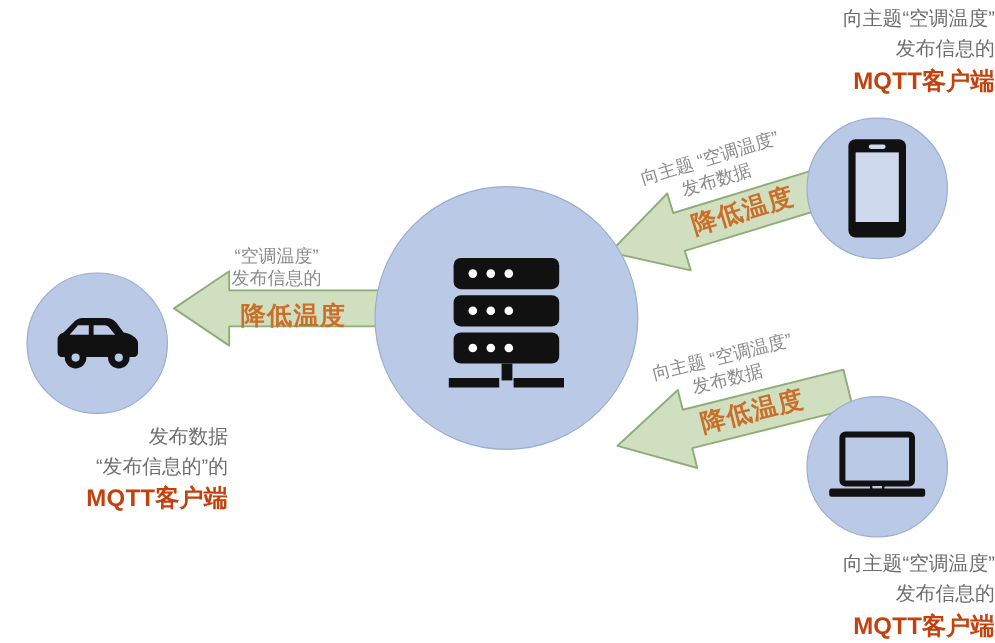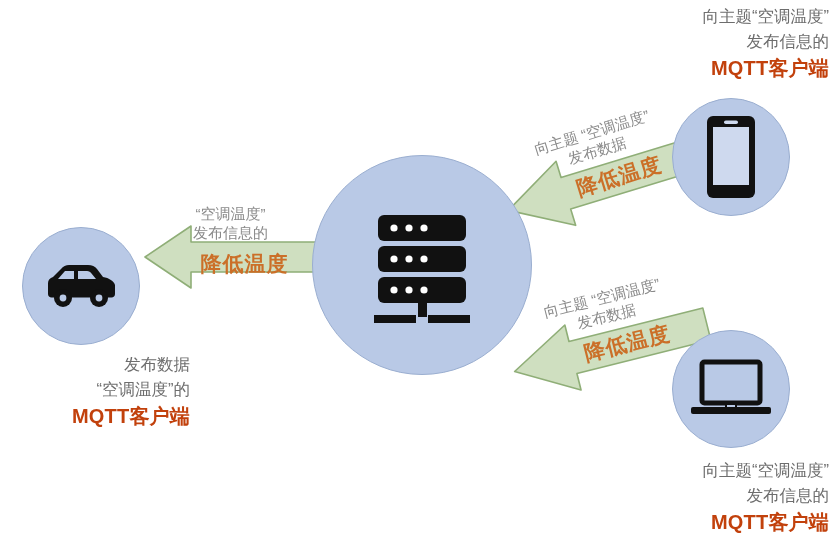--- a/index.html
+++ b/index.html
@@ -161,21 +161,21 @@
       <path d="M24,11 L33,11 L33,19 L17,19 Z" fill="#b9c9e6"></path>
       <path d="M37,11 L46,11 C48,11 49.5,12 50.5,13.5 L55,19 L37,19 Z" fill="#b9c9e6"></path>
       <circle cx="22" cy="38" r="9" fill="#111111"></circle>
       <circle cx="22" cy="38" r="3.4" fill="#b9c9e6"></circle>
       <circle cx="58" cy="38" r="9" fill="#111111"></circle>
       <circle cx="58" cy="38" r="3.4" fill="#b9c9e6"></circle>
     </svg>
   </div>
   <div class="caption" id="caption-car">
     <span>发布数据</span><br>
-    <span>“空调温度”的</span>
+    <span>“发布信息的”的</span>
     <span class="mqtt">MQTT客户端</span>
   </div>
 
   <div class="node-circle" id="phone-circle">
     <svg width="52" height="86" viewBox="0 0 52 86">
       <rect x="2" y="2" width="48" height="82" rx="6" ry="6" fill="#111111"></rect>
       <rect x="8" y="13" width="36" height="58" fill="#ced9ee"></rect>
       <rect x="19" y="6.5" width="14" height="3.6" rx="1.8" ry="1.8" fill="#ced9ee"></rect>
     </svg>
   </div>

